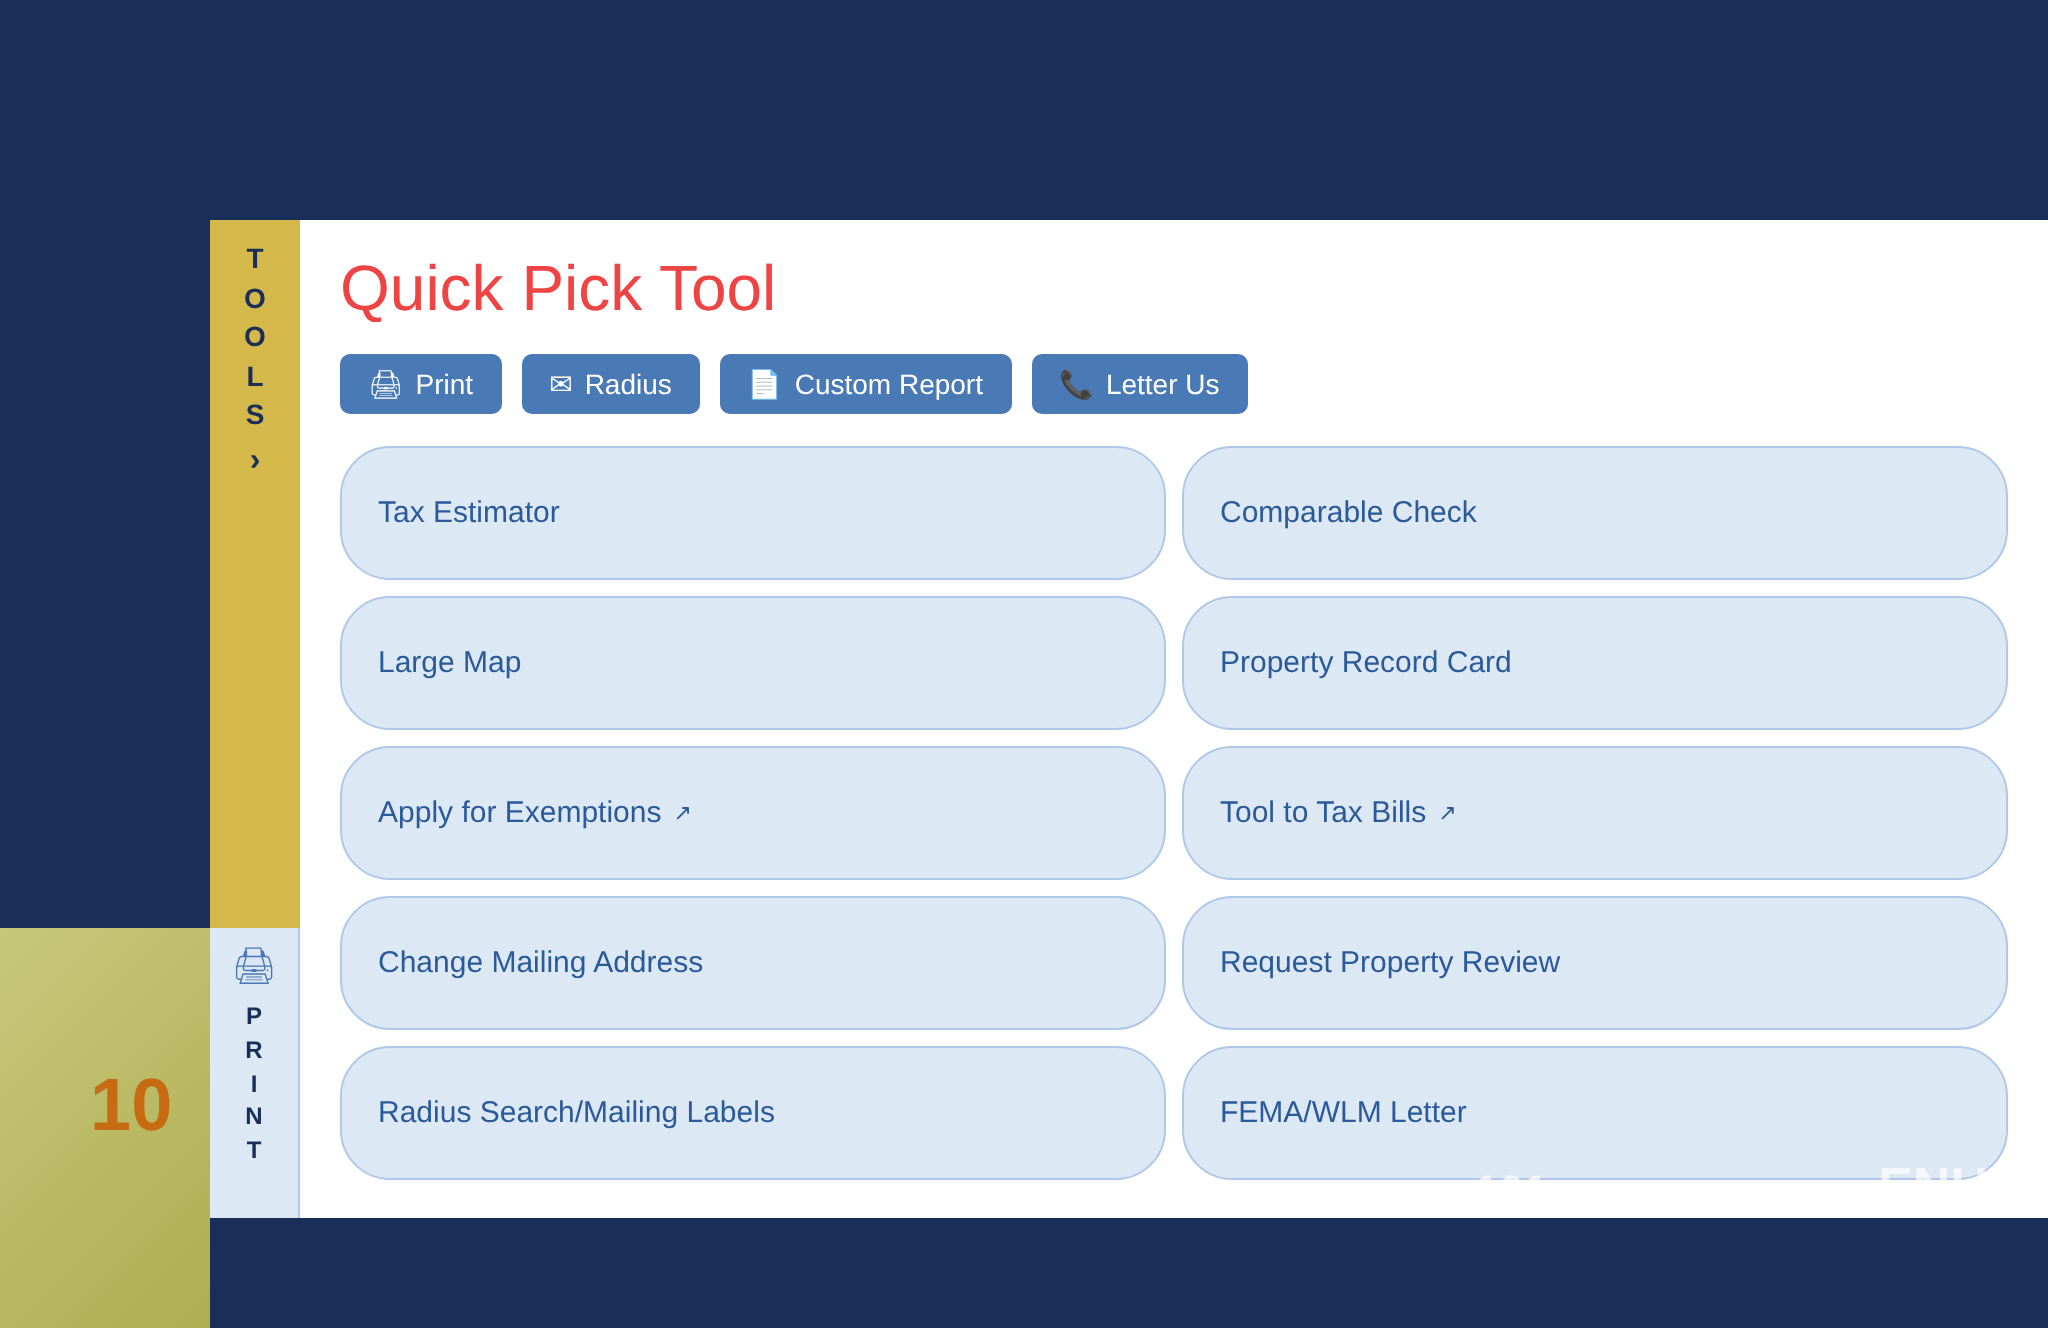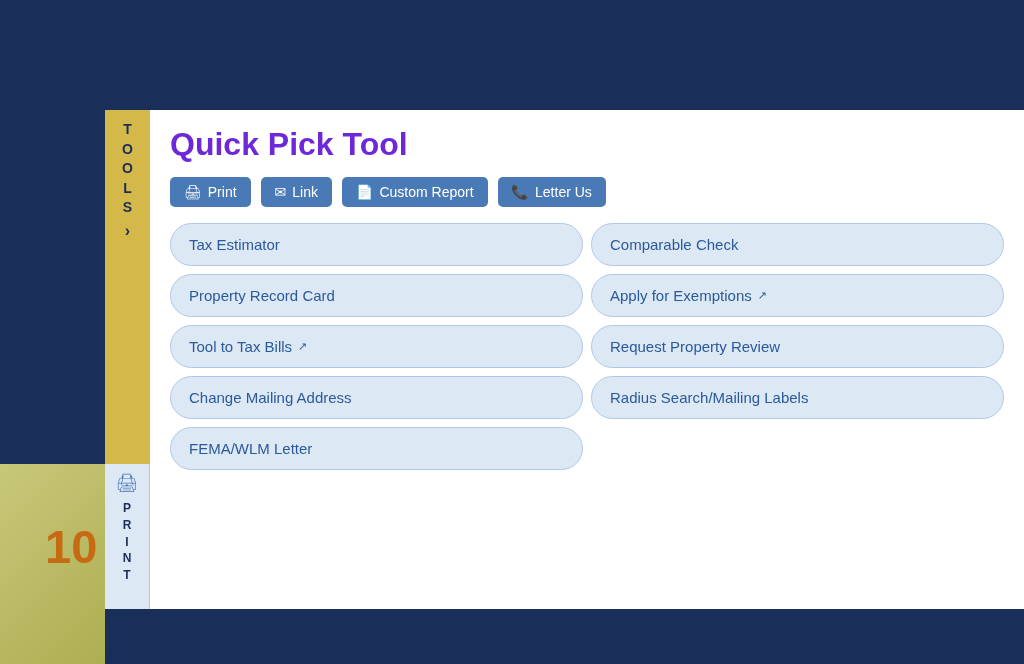--- a/index.html
+++ b/index.html
@@ -71,22 +71,22 @@
 
     
     .content-area {
       flex: 1;
       padding: 16px 20px;
       background: white;
     }
 
     .page-title {
       font-size: 32px;
-      font-weight: bold;
-      color: #6d28d9;
+      font-weight: normal;
+      color: #ef4444;
       margin-bottom: 14px;
     }
 
     
     .toolbar {
       display: flex;
       gap: 10px;
       margin-bottom: 16px;
       flex-wrap: wrap;
     }
@@ -106,21 +106,21 @@
     }
 
     
     .tools-grid {
       display: grid;
       grid-template-columns: 1fr 1fr;
       gap: 8px;
     }
 
     .tool-btn {
-      padding: 12px 18px;
+      padding: 24px 18px;
       background: #dde8f5;
       color: #2a5a9a;
       border: 1.5px solid #b0c8e8;
       border-radius: 25px;
       font-size: 15px;
       cursor: pointer;
       text-align: right;
       font-weight: 500;
       display: flex;
       align-items: center;
@@ -175,21 +175,21 @@
       background: #1a2e5a;
       z-index: 5;
     }
 
     
     .map-number-10 {
       position: absolute;
       left: 45px;
       bottom: 90px;
       color: #c8630a;
-      font-size: 47px;
+      font-size: 37px;
       font-weight: bold;
       z-index: 4;
       opacity: 0.9;
     }
 
     .map-number-14 {
       position: absolute;
       left: 220px;
       bottom: 40px;
       color: white;
@@ -285,55 +285,58 @@
 
     <div class="page-title">Quick Pick Tool</div>
 
     <div class="toolbar">
       <button class="toolbar-btn">
         <span>🖨</span>
         <span>Print</span>
       </button>
       <button class="toolbar-btn">
         <span>✉</span>
-        <span>Link</span>
+        <span>Radius</span>
       </button>
       <button class="toolbar-btn">
         <span>📄</span>
         <span>Custom Report</span>
       </button>
       <button class="toolbar-btn">
         <span>📞</span>
         <span>Letter Us</span>
       </button>
     </div>
 
     <div class="tools-grid">
       <button class="tool-btn">
         <span>Tax Estimator</span>
       </button>
       <button class="tool-btn">
         <span>Comparable Check</span>
       </button>
       <button class="tool-btn">
+        <span>Large Map</span>
+      </button>
+      <button class="tool-btn">
         <span>Property Record Card</span>
       </button>
       <button class="tool-btn">
         <span>Apply for Exemptions</span>
         <span style="font-size:11px;">↗</span>
       </button>
       <button class="tool-btn">
         <span>Tool to Tax Bills</span>
         <span style="font-size:11px;">↗</span>
       </button>
       <button class="tool-btn">
+        <span>Change Mailing Address</span>
+      </button>
+      <button class="tool-btn">
         <span>Request Property Review</span>
-      </button>
-      <button class="tool-btn">
-        <span>Change Mailing Address</span>
       </button>
       <button class="tool-btn">
         <span>Radius Search/Mailing Labels</span>
       </button>
       <button class="tool-btn">
         <span>FEMA/WLM Letter</span>
       </button>
     </div>
   </div>
 </div>

